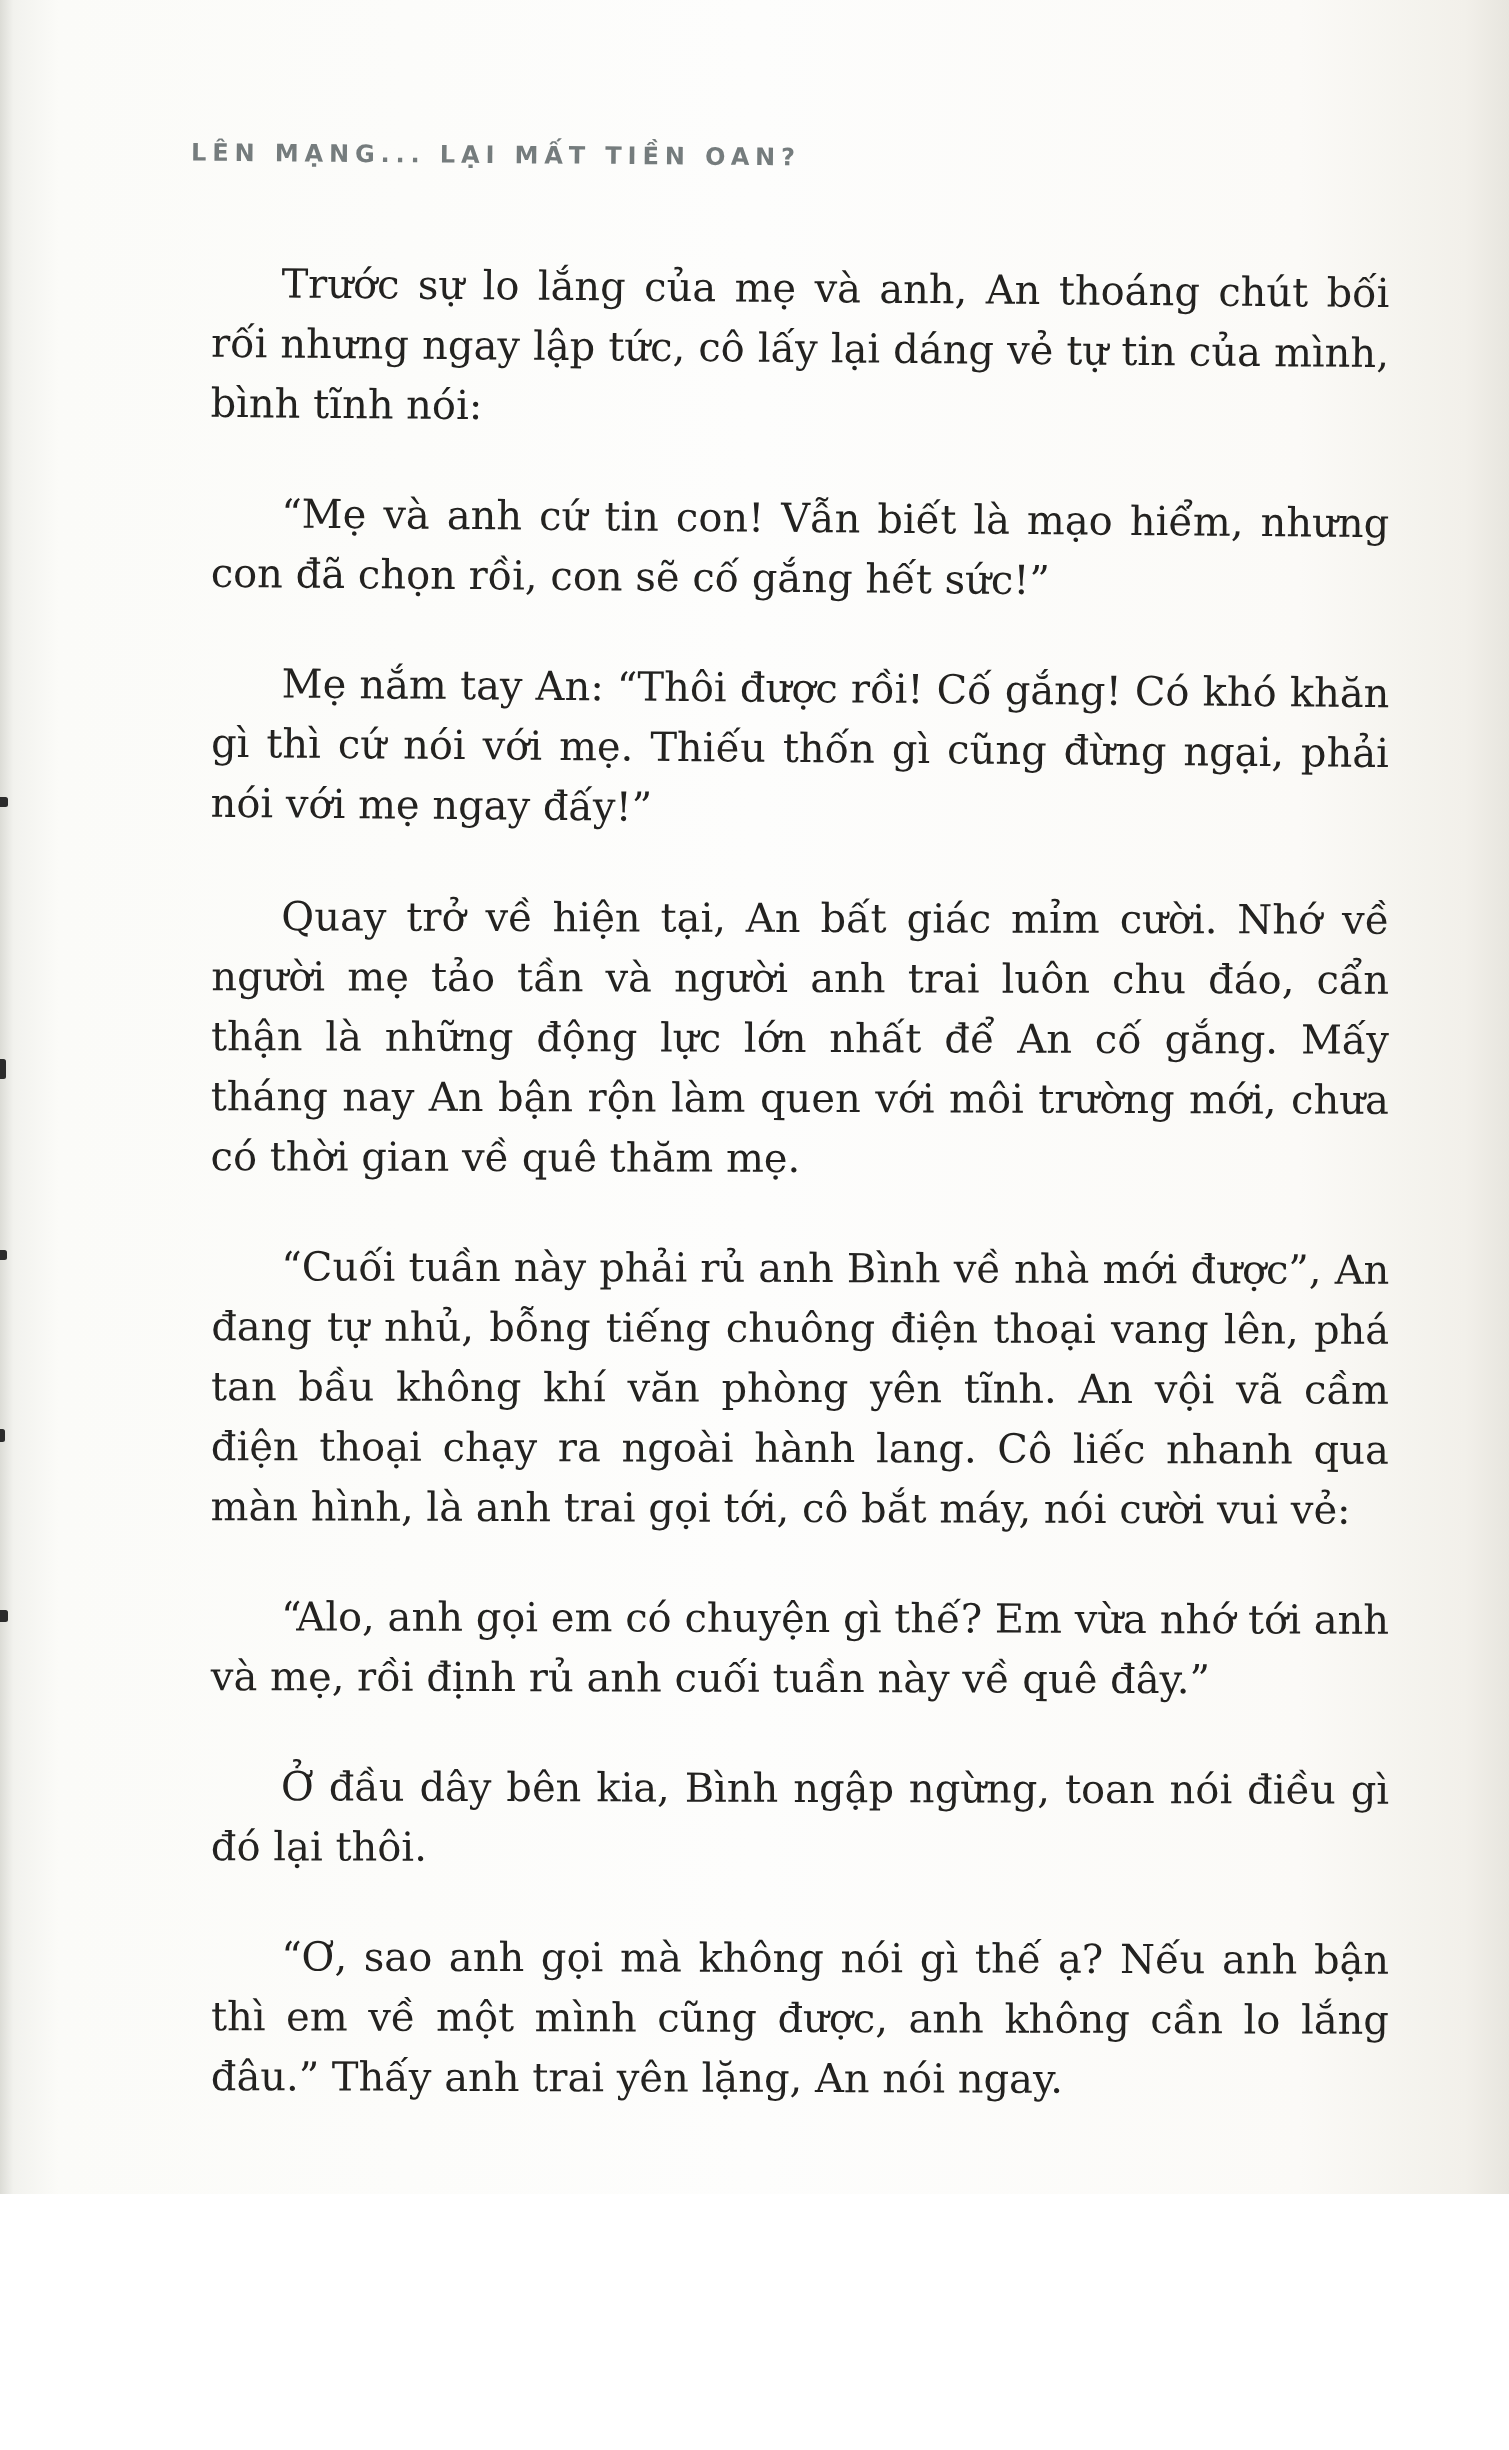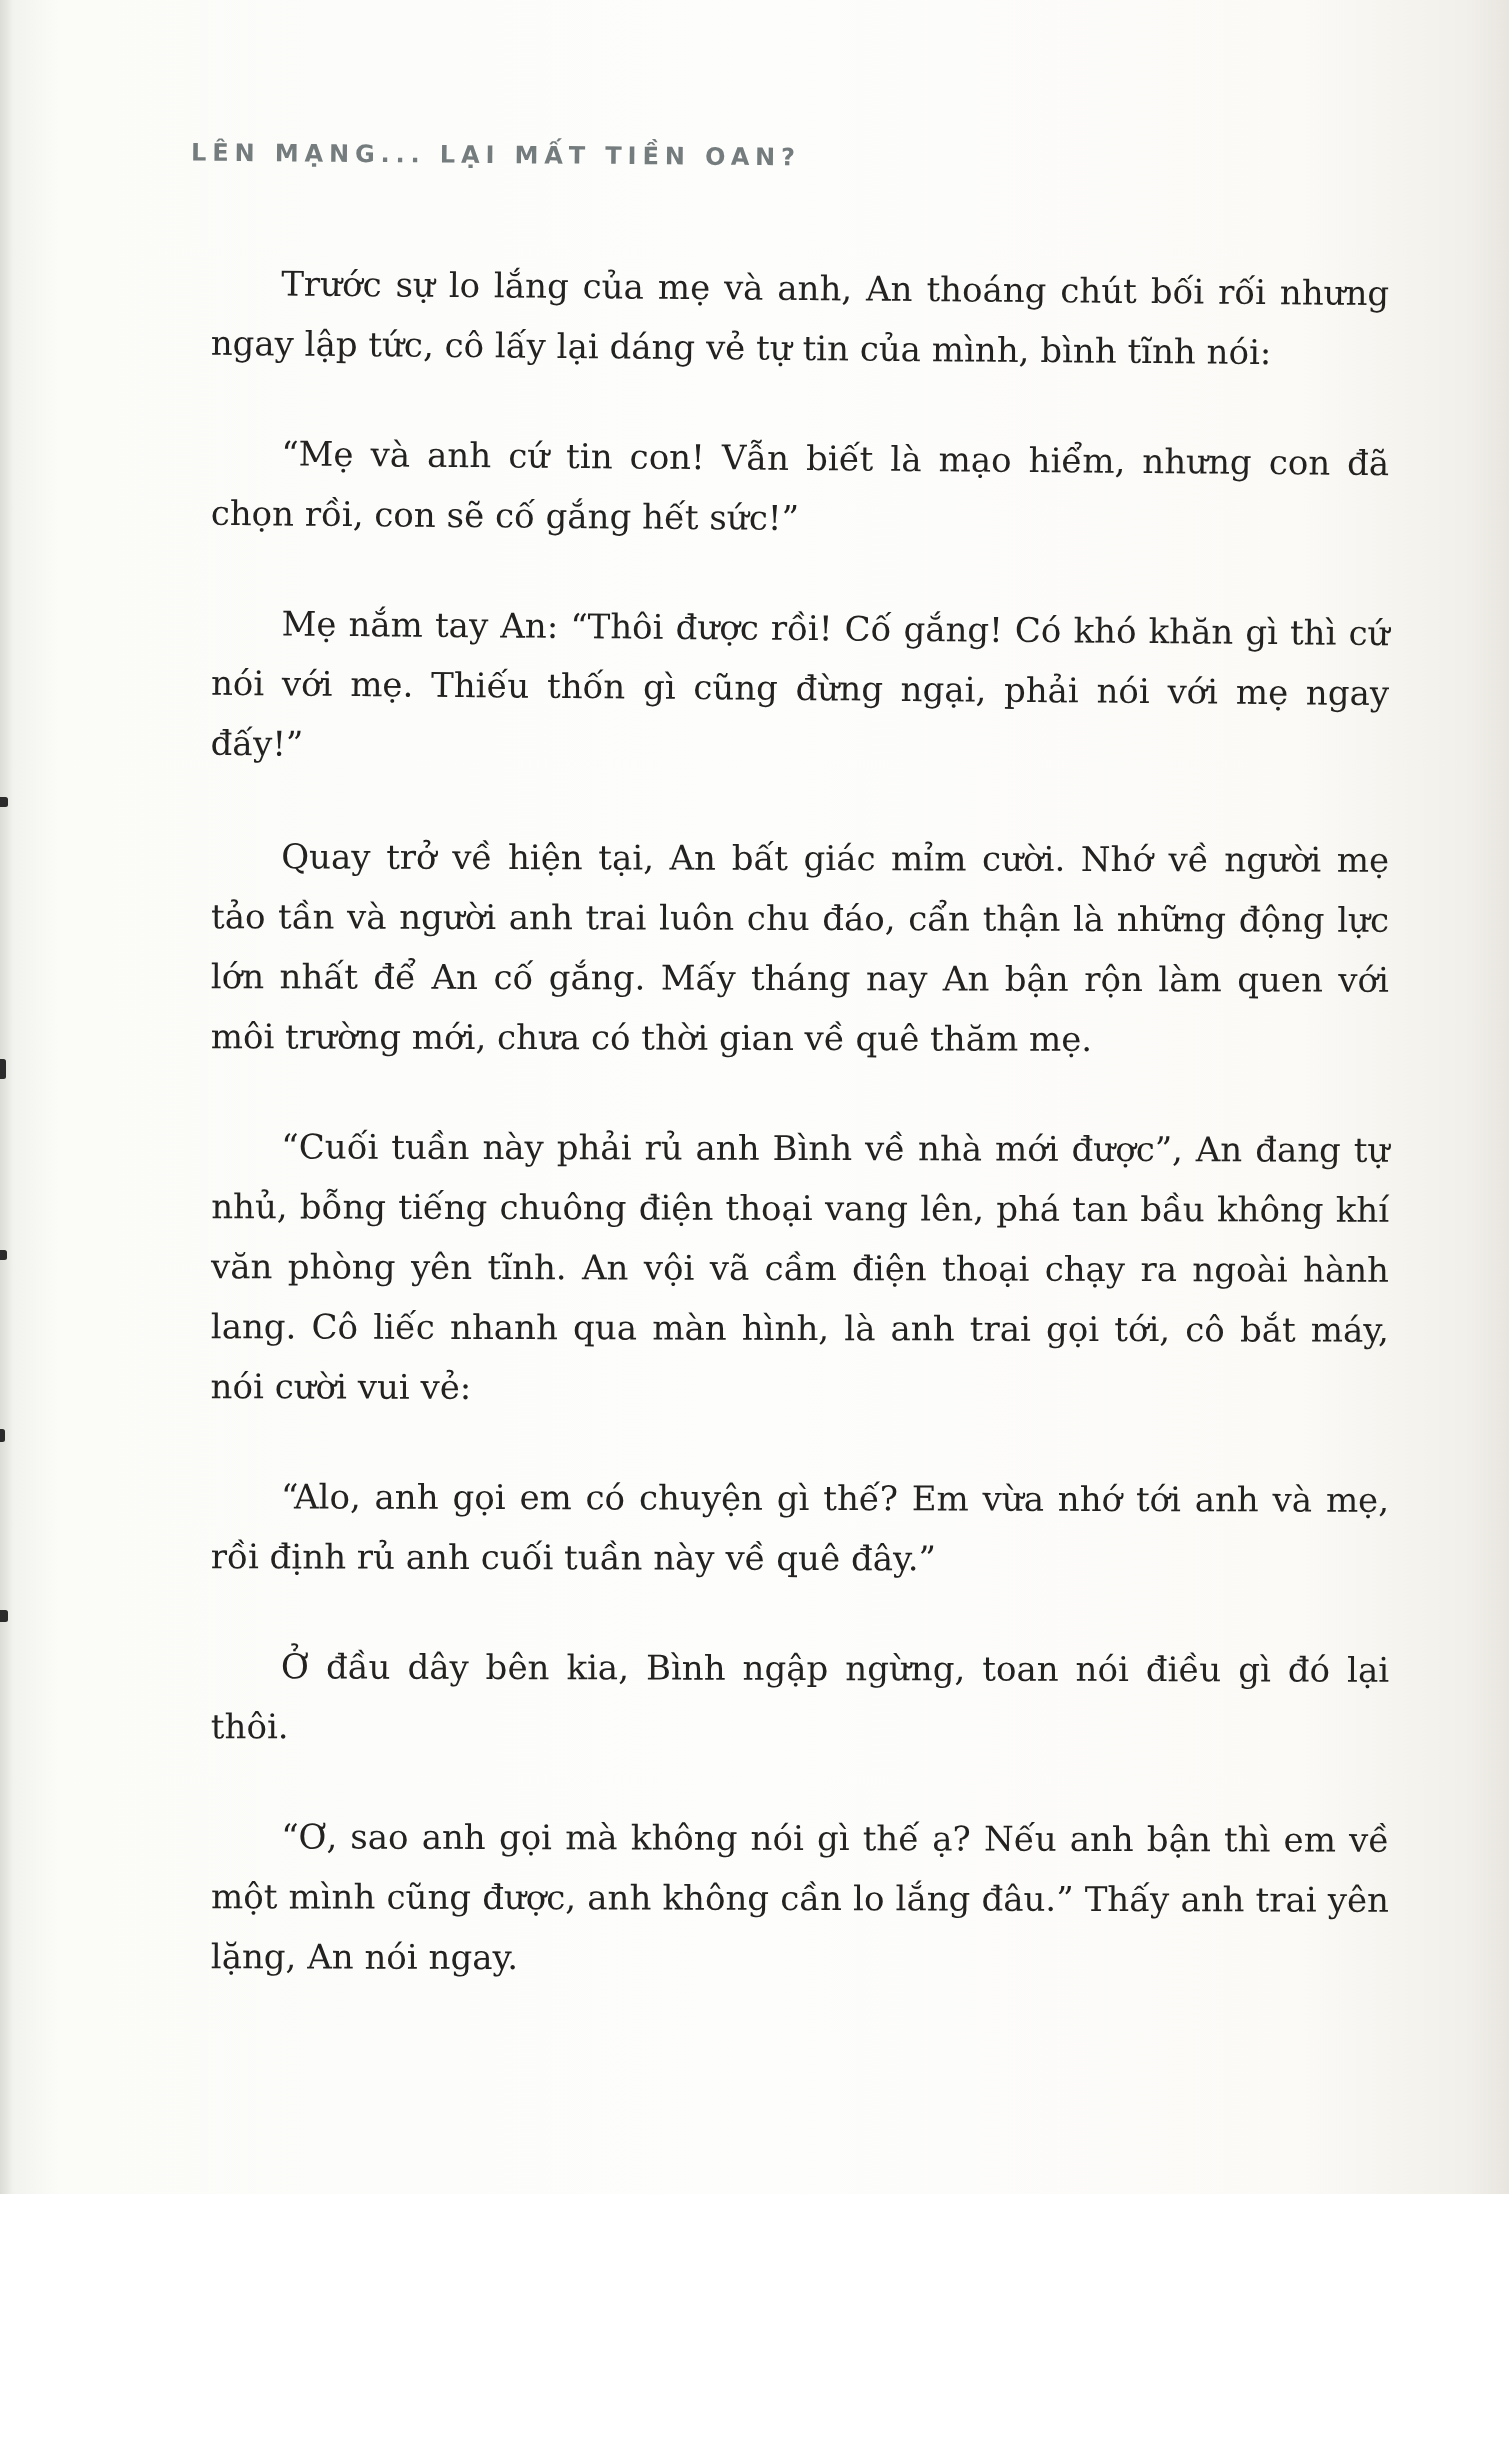--- a/index.html
+++ b/index.html
@@ -33,21 +33,21 @@
     letter-spacing: 5.9px;
     color: #757c7d;
     transform: rotate(0.45deg);
     white-space: nowrap;
   }
   .content {
     position: absolute;
     left: 211px;
     top: 258px;
     width: 1178px;
-    font-size: 34px;
+    font-size: 40px;
     line-height: 60px;
     text-align: justify;
   }
   .content p {
     margin: 0 0 50px 0;
     text-indent: 70px;
   }
   .warp-a { transform: rotate(0.5deg); }
   .warp-b { transform: rotate(0.18deg); }
   .page-number {

